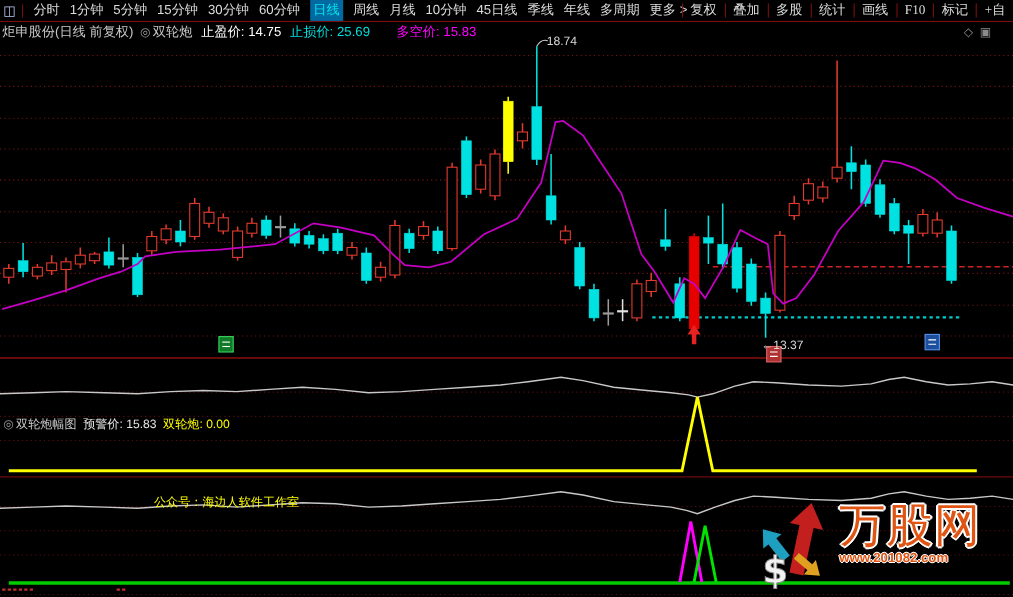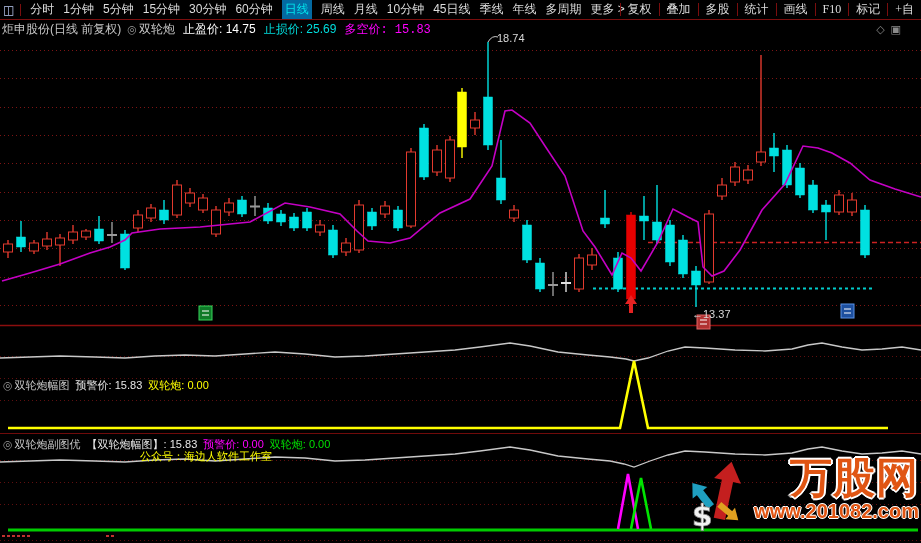--- a/index.html
+++ b/index.html
@@ -16,39 +16,39 @@
   .tb-right{position:absolute;right:0;top:0;height:18px;display:flex;align-items:center;white-space:nowrap;}
   .tb-ritem{padding:0 7px;border-left:1px solid #7a0e0e;height:13px;line-height:13px;font-family:Liberation Serif, serif;}
   
   .tb2{position:absolute;left:0;top:21px;width:921px;height:18px;display:flex;align-items:flex-start;
        font-size:12px;white-space:nowrap;}
   .tb2 .stock{color:#c8c8c8;margin-left:2px;}
   .tb2 .indsel{color:#c8c8c8;margin-left:6px;}
   .circ{color:#9a9a9a;font-size:11px;margin-right:2px;}
   .v-red{color:#ffffff;margin-left:8px;}
   .v-cyan{color:#00dcdc;margin-left:8px;}
-  .v-mag{color:#ff00ff;margin-left:8px;font-family:Liberation Mono, monospace;}
+  .v-mag{color:#ff00ff;margin-left:24px;}
   .r2-icons{position:absolute;right:14px;top:2px;color:#8a8a8a;font-size:11px;letter-spacing:6px;}
   
   #chart-svg{position:absolute;left:0;top:0;width:921px;height:543px;}
   
   .anno{position:absolute;color:#d8d8d8;font-size:11px;}
   .panel-label{position:absolute;font-size:11px;white-space:nowrap;}
   .pl-name{color:#c9c9c9;}
   .pl-white{color:#e6e6e6;margin-left:6px;}
   .pl-yellow{color:#ffff00;margin-left:6px;}
   .pl-mag{color:#ff00ff;margin-left:6px;}
   .pl-green{color:#00e000;margin-left:6px;}
   .wechat{position:absolute;left:140px;top:449px;color:#ffff00;font-size:11px;}
   
   .watermark{position:absolute;left:683px;top:456px;width:236px;height:82px;display:flex;align-items:flex-start;}
   .wm-text{margin-left:2px;}
-  .wm-name{font-size:42px;line-height:44px;font-weight:bold;color:#e05513;letter-spacing:1px;
-    text-shadow:-2px 0 0 #fff,2px 0 0 #fff,0 -2px 0 #fff,0 2px 0 #fff,-1px -1px 0 #fff,1px 1px 0 #fff,-1px 1px 0 #fff,1px -1px 0 #fff;text-align:right;}
-  .wm-url{font-size:20px;font-weight:bold;color:#e05513;margin-top:0px;
+  .wm-name{font-size:42px;line-height:44px;font-weight:normal;color:#e05513;letter-spacing:1px;
+    text-shadow:-2px 0 0 #fff,2px 0 0 #fff,0 -2px 0 #fff,0 2px 0 #fff,-1px -1px 0 #fff,1px 1px 0 #fff,-1px 1px 0 #fff,1px -1px 0 #fff;}
+  .wm-url{font-size:12px;font-weight:bold;color:#e05513;margin-top:0px;
     text-shadow:-1px 0 0 #fff,1px 0 0 #fff,0 -1px 0 #fff,0 1px 0 #fff;}
 </style>
 </head>
 <body>
 
 <div class="screen">
 
   <svg id="chart-svg" viewBox="0 0 921 543">
       <line x1="0" y1="50.5" x2="921" y2="50.5" stroke="#7d1414" stroke-width="1" stroke-dasharray="1,3"></line>
       <line x1="0" y1="78.5" x2="921" y2="78.5" stroke="#7d1414" stroke-width="1" stroke-dasharray="1,3"></line>
@@ -330,23 +330,20 @@
     <span class="r2-icons"><span>◇</span><span>▣</span></span>
   </div>
 
   <span class="anno" style="left:497px;top:32px;"><span>18.74</span></span>
   <span class="anno" style="left:692px;top:308px;"><span>←</span><span>13.37</span></span>
 
   <div class="panel-label" style="left:3px;top:332px;margin-top:46px;">
     <span class="circ">◎</span><span class="pl-name">双轮炮幅图</span><span class="pl-white"><span>预警价:</span> <span>15.83</span></span><span class="pl-yellow"><span>双轮炮:</span> <span>0.00</span></span>
   </div>
 
-  <div class="panel-label" style="left:3px;top:437px;">
-    <span class="circ">◎</span><span class="pl-name">双轮炮副图优</span><span class="pl-white"><span>【双轮炮幅图】:</span> <span>15.83</span></span><span class="pl-mag"><span>预警价:</span> <span>0.00</span></span><span class="pl-green"><span>双轮炮:</span> <span>0.00</span></span>
-  </div>
 
   <div class="wechat">公众号：海边人软件工作室</div>
 
   <div class="watermark">
     <svg width="78" height="82" viewBox="0 0 78 82">
       <g transform="rotate(12 45 40)">
         <rect x="40" y="18" width="13" height="48" fill="#c41f1f"></rect>
         <polygon points="31,22 62,22 46.5,0" fill="#c41f1f"></polygon>
       </g>
       <g transform="rotate(-38 20 38)">

